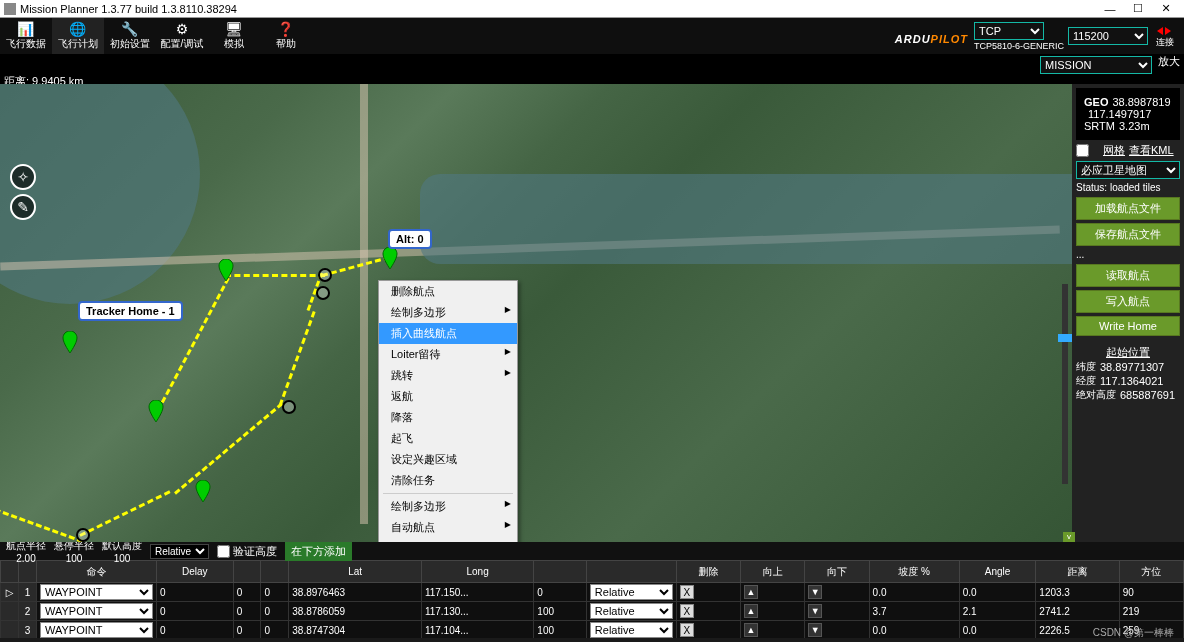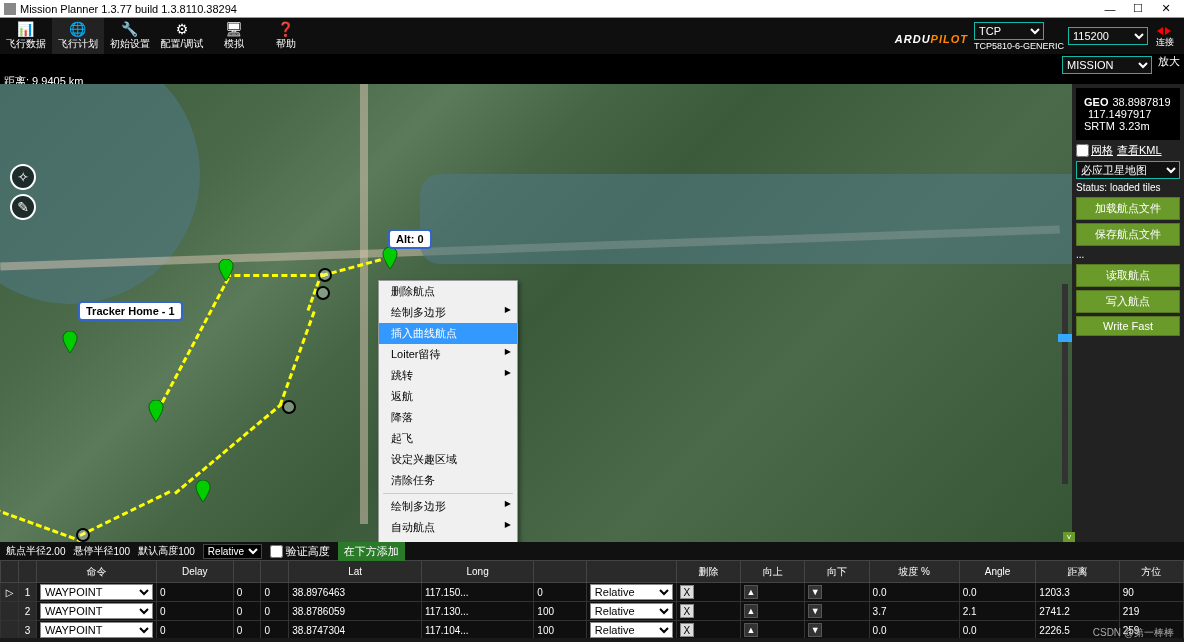--- a/index.html
+++ b/index.html
@@ -40,30 +40,30 @@
 
 .ctx{position:absolute;left:378px;top:196px;width:140px;background:#f0f0f0;border:1px solid #999;box-shadow:2px 2px 4px rgba(0,0,0,0.4);z-index:100;}
 .ctx .mi{color:#000;padding:3px 20px 3px 12px;font-size:11px;position:relative;}
 .ctx .mi.hl{background:#3399ff;color:#fff;}
 .ctx .mi.sub::after{content:"▶";position:absolute;right:6px;font-size:8px;}
 .ctx hr{border:none;border-top:1px solid #ccc;margin:2px 4px;}
 
 .rcol{width:112px;background:#222;display:flex;flex-direction:column;padding:4px 4px;gap:3px;position:relative;}
 .rcol .info{font-size:10px;line-height:12px;}
 .rcol .row{display:flex;gap:4px;align-items:center;}
-.rcol .chk{display:flex;align-items:center;gap:2px;font-size:10px;text-decoration:underline;}
+.rcol .chk{display:flex;align-items:center;gap:14px;font-size:10px;text-decoration:underline;}
 .gbtn{background:#6a9a2a;color:#fff;border:1px solid #587820;padding:3px 2px;text-align:center;font-size:11px;cursor:pointer;}
 .rcol .geo{background:#000;padding:8px;}
 .rcol .lbl{font-size:10px;}
 .slider-v{position:absolute;left:-10px;top:200px;width:6px;height:200px;background:#333;}
 .slider-v .thumb{position:absolute;width:14px;height:8px;background:#3af;left:-4px;top:50px;}
 .vbtn{position:absolute;left:-9px;bottom:0px;background:#6a9a2a;width:12px;height:10px;font-size:8px;text-align:center;line-height:10px;}
 
 .midbar{background:#111;height:18px;display:flex;align-items:center;gap:8px;padding:0 6px;}
-.midbar .fld{display:flex;flex-direction:row;align-items:center;}
+.midbar .fld{display:flex;flex-direction:column;align-items:center;}
 .midbar .fld .l{font-size:10px;}
 .midbar .fld .v{font-size:10px;}
 .midbar select,.midbar input{background:#000;border:1px solid #444;color:#fff;height:15px;font-size:10px;}
 .addbtn{background:#2a7a2a;padding:2px 6px;font-size:11px;}
 
 .grid{height:78px;background:#b91c1c;overflow:hidden;}
 .grid table{border-collapse:collapse;width:100%;}
 .grid th{background:#2a2a2a;border:1px solid #444;padding:2px 4px;font-size:10px;font-weight:normal;height:22px;}
 .grid td{background:#0f0f0f;border:1px solid #333;padding:1px 3px;font-size:10px;height:15px;}
 .grid td select{width:100%;background:#fff;color:#000;border:1px solid #888;}
@@ -126,21 +126,21 @@
   </div>
 </div>
 
 <div class="statusline">
   <div class="sl">
     <div>距离: 9.9405 km</div>
     <div>上一点: 2586.45 m AZ: 56</div>
     <div>家: 1166.10 m</div>
   </div>
   <div class="msn" style="display:flex;gap:6px;align-items:flex-start;">
-    <select class="sel-box" style="width:90px"><option>MISSION</option></select>
+    <select class="sel-box" style="width:112px"><option>MISSION</option></select>
     <span>放大</span>
   </div>
 </div>
 
 <div class="main">
   <div class="mapcol">
     <div class="water" style="left:-60px;top:-40px;width:260px;height:260px"></div>
     <div class="road" style="left:0;top:160px;width:1060px;height:8px;transform:rotate(-2deg)"></div>
     <div class="road" style="left:360px;top:0;width:8px;height:440px"></div>
     <div class="water" style="left:420px;top:90px;width:700px;height:90px;border-radius:20px"></div>
@@ -228,21 +228,36 @@
         </label>
       <span style="text-decoration:underline">查看KML</span>
     </div>
     <select class="sel-box" style="width:100%"><option>必应卫星地图</option></select>
     <div class="info">Status: loaded tiles</div>
     <div class="gbtn">加载航点文件</div>
     <div class="gbtn">保存航点文件</div>
     <div class="info">...</div>
     <div class="gbtn">读取航点</div>
     <div class="gbtn">写入航点</div>
-    <div class="gbtn">Write Fast</div>
+    <div class="gbtn">Write Home</div>
+    <div style="margin-top:6px">
+      <div style="text-decoration:underline;text-align:center">起始位置</div>
+      <div class="row">
+          <span class="lbl">纬度</span>
+          <span>38.89771307</span>
+        </div>
+      <div class="row">
+          <span class="lbl">经度</span>
+          <span>117.1364021</span>
+        </div>
+      <div class="row">
+          <span class="lbl">绝对高度</span>
+          <span>685887691</span>
+        </div>
+    </div>
   </div>
 </div>
 
 <div class="midbar">
   <div class="fld">
       <span class="l">航点半径</span>
       <span class="v">2.00</span>
     </div>
   <div class="fld">
       <span class="l">悬停半径</span>

